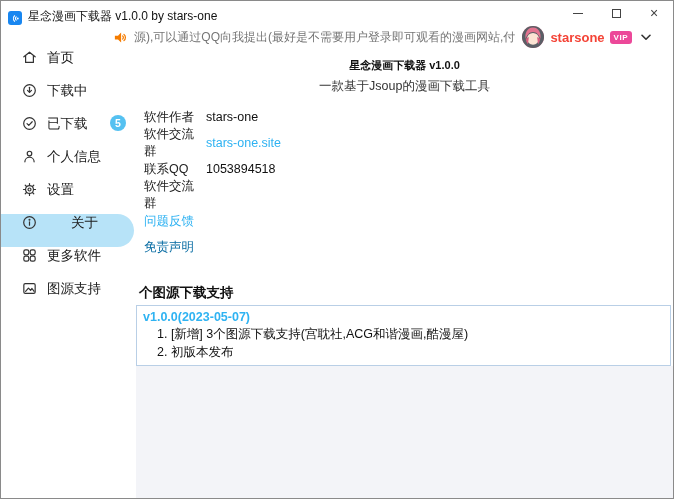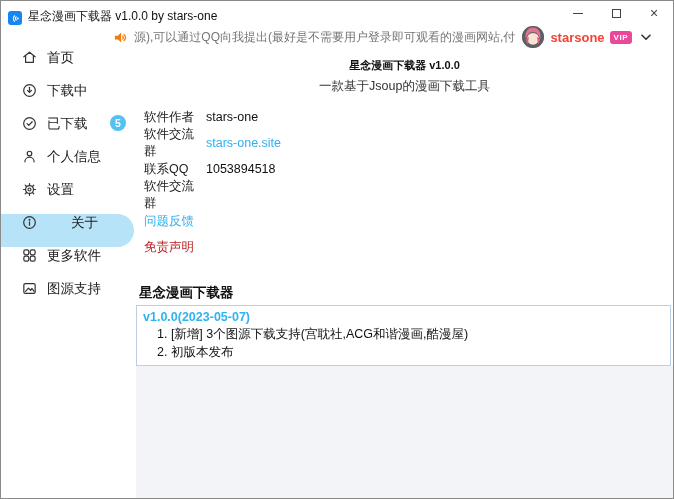--- a/index.html
+++ b/index.html
@@ -45,21 +45,21 @@
   .nav-ic { flex:0 0 auto; display:flex; }
   
   .main { flex:1; background:#fff; display:flex; flex-direction:column; min-width:0; }
   .about-title { margin-top:7px; text-align:center; font-size:11px; font-weight:bold; color:#111; line-height:18px; }
   .about-sub { margin-top:4px; text-align:center; font-size:12.5px; color:#333; line-height:16px; }
   .fields { margin-top:10px; margin-left:8px; }
   .field-row { height:26px; display:flex; align-items:center; font-size:12.5px; color:#222; }
   .f-label { width:62px; flex:0 0 auto; }
   .f-value { color:#111; }
   .link-blue { color:#2eb2f2; cursor:pointer; }
-  .link-red { color:#b91c1c; cursor:pointer;text-align:right; }
+  .link-red { color:#0369a1; cursor:pointer;text-align:right; }
   .history-heading { margin:24px 0 0 3px; font-size:13.5px; font-weight:bold; color:#111; line-height:17px; }
   .history-box { margin:4px 2px 0 0; border:1px solid #b9cfe6; background:#fff; padding:3px 0 5px 0; }
   .history-version { color:#2fb3f2; font-weight:bold; font-size:12.5px; line-height:16px; padding-left:6px; }
   .history-item { font-size:12.5px; color:#111; line-height:15.5px; padding-left:20px; margin-top:2px; }
   .main-filler { flex:1; background:#f3f4f8; }
   svg { display:block; }
 </style>
 </head>
 <body>
 
@@ -228,21 +228,21 @@
           <span class="f-value"></span>
         </div>
         <div class="field-row">
           <span class="link-blue">问题反馈</span>
         </div>
         <div class="field-row">
           <span class="link-red">免责声明</span>
         </div>
       </div>
 
-      <div class="history-heading">星念漫画下载器</div>
+      <div class="history-heading">个图源下载支持</div>
       <div class="history-box">
         <div class="history-version">v1.0.0(2023-05-07)</div>
         <div class="history-item">1. [新增] 3个图源下载支持(宫耽社,ACG和谐漫画,酷漫屋)</div>
         <div class="history-item">2. 初版本发布</div>
       </div>
 
       <div class="main-filler"></div>
     </div>
 
   </div>

